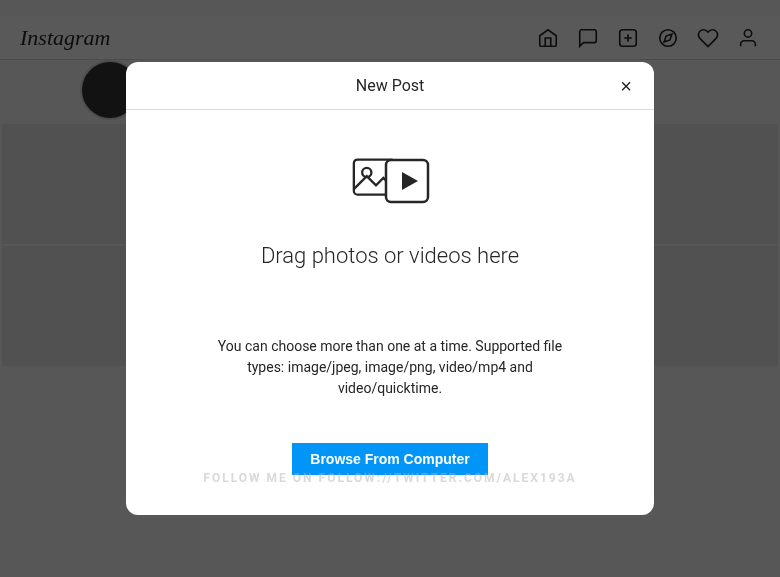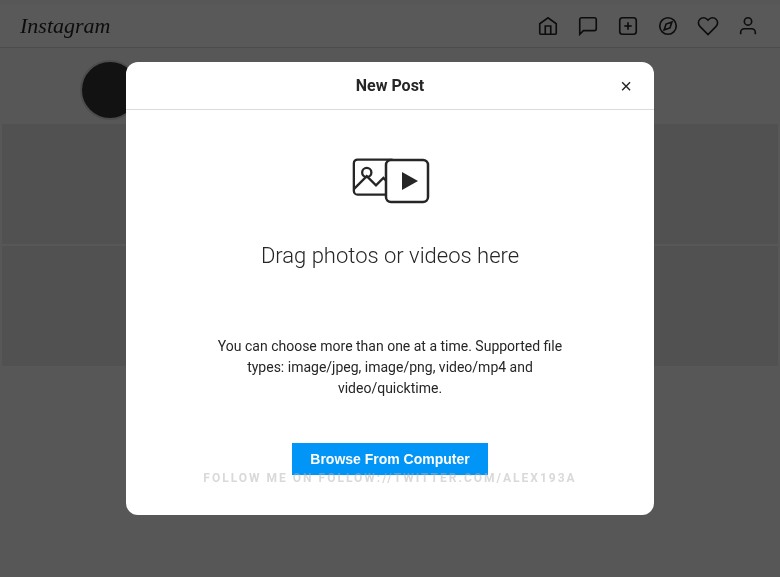--- a/index.html
+++ b/index.html
@@ -17,21 +17,21 @@
     .bg-page {
       position: absolute;
       inset: 0;
       background: #fafafa;
       filter: brightness(0.7);
     }
 
     
     .top-nav {
       position: absolute;
-      top: 4px;
+      top: 16px;
       left: 0;
       right: 0;
       height: 44px;
       background: #fff;
       border-bottom: 1px solid #dbdbdb;
       display: flex;
       align-items: center;
       justify-content: space-between;
       padding: 0 20px;
       z-index: 1;
@@ -161,21 +161,21 @@
       display: flex;
       align-items: center;
       justify-content: center;
       padding: 14px 16px;
       border-bottom: 1px solid #dbdbdb;
       position: relative;
     }
 
     .modal-title {
       font-size: 16px;
-      font-weight: 700;
+      font-weight: 400;
       color: #262626;
     }
 
     .modal-close {
       position: absolute;
       right: 14px;
       top: 50%;
       transform: translateY(-50%);
       cursor: pointer;
       font-size: 20px;

